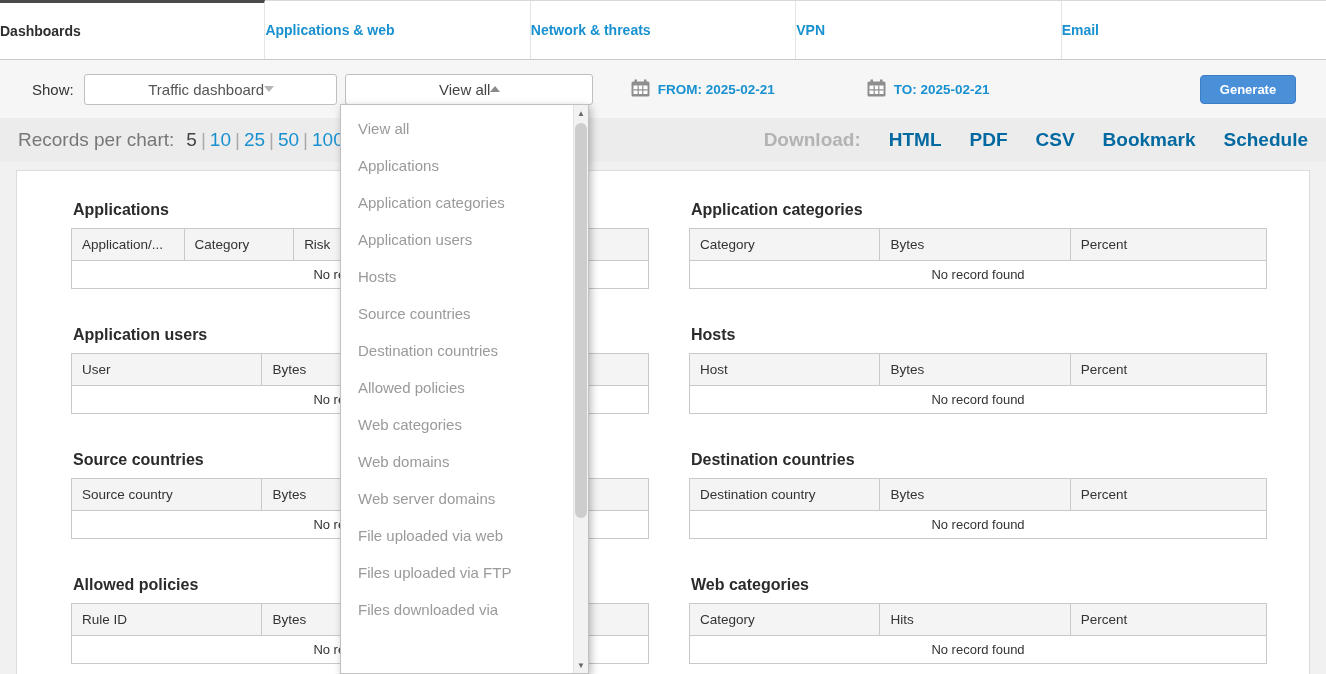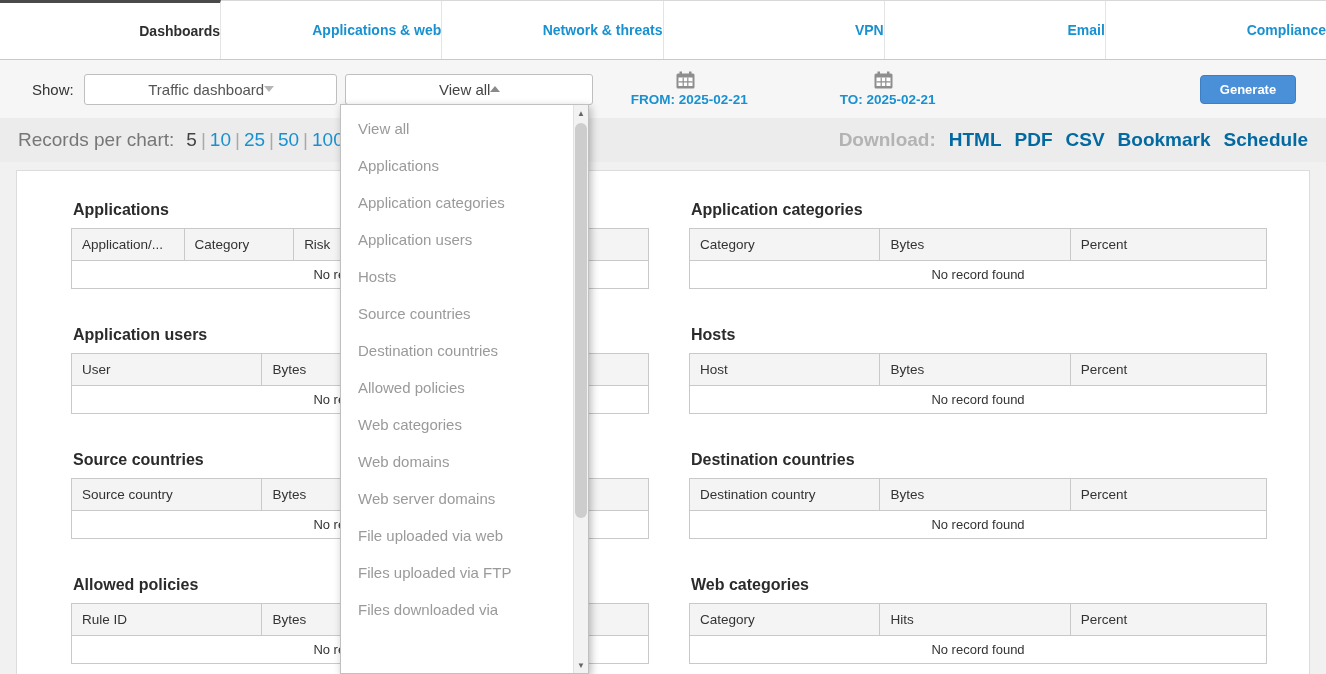--- a/index.html
+++ b/index.html
@@ -7,59 +7,59 @@
   body {
     width:1326px; height:674px; overflow:hidden; position:relative;
     background:#f1f1f1;
     font-family:"Liberation Sans", sans-serif;
     color:#333;
   }
 
   
   .tabbar { display:flex; height:60px; background:#fff; border-bottom:1px solid #c9c9c9; border-top:1px solid #d8d8d8; }
   .tab {
-    flex:1; display:flex; align-items:center; justify-content:flex-end;
+    flex:1; display:flex; align-items:center; justify-content:flex-start;
     font-size:14px; font-weight:700; color:#1991d0;
     border-right:1px solid #e4e4e4; cursor:pointer; background:#fff;
   }
   .tab:last-child { border-right:none; }
   .tab.active { color:#2e2e2e; border-top:3px solid #4a4a4a; margin-top:-1px; }
 
   
   .toolbar { height:58px; display:flex; align-items:center; background:#f6f6f6; padding:0 28px; }
   .show-label { font-size:15px; color:#333; margin:0 10px 0 4px; }
   .select {
     height:31px; background:#fff; border:1px solid #bfbfbf; border-radius:3px;
     display:flex; align-items:center; justify-content:center;
     padding:0 10px 0 12px; font-size:15px; color:#555; cursor:pointer;
   }
   .select.dash { width:253px; }
   .select.view { width:248px; margin-left:8px; color:#444; }
   .caret { width:0; height:0; border-left:5px solid transparent; border-right:5px solid transparent; }
   .caret.down { border-top:6px solid #b5b5b5; }
   .caret.up   { border-bottom:6px solid #8a8a8a; }
 
-  .dategroup { display:flex; align-items:center; margin-left:38px; color:#1991d0; font-weight:700; font-size:13.5px; cursor:pointer;flex-direction:column; }
+  .dategroup { display:flex; align-items:center; margin-left:38px; color:#1991d0; font-weight:700; font-size:13.5px; cursor:pointer; }
   .dategroup.to { margin-left:92px;text-align:center; }
   .cal-icon { margin-right:8px; display:inline-block; }
 
   .generate {
     margin-left:auto; margin-right:2px; width:96px; height:29px;
     background:#4a90d9; border:1px solid #3c7fc4; border-radius:4px;
     color:#fff; font-weight:700; font-size:13px; cursor:pointer;
     font-family:"Liberation Sans", sans-serif;
   }
 
   
   .records-bar { height:44px; background:#ececec; display:flex; align-items:center; padding:0 18px; font-size:19px; }
   .rec-label { color:#777; margin-right:8px; }
   .rec-opt { color:#1991d0; margin:0 4px; cursor:pointer; }
   .rec-opt.sel { color:#444; cursor:default; }
   .rec-sep { color:#aaa; }
-  .downloads { margin-left:auto; display:flex; align-items:center; gap:13px; }
+  .downloads { margin-left:auto; display:flex; align-items:center; gap:28px; }
   .dl-label { color:#b3b3b3; font-weight:700; }
   .dl-link { color:#0369a1; font-weight:700; cursor:pointer; }
 
   
   .card {
     margin:8px 16px 0 16px; background:#fff; border:1px solid #dcdcdc;
     height:520px; padding:30px 40px 0 54px; display:flex; gap:40px;
   }
   .col { width:578px; }
   .panel { margin-bottom:37px; }
@@ -99,23 +99,20 @@
       <span>Applications &amp; web</span>
     </div>
   <div class="tab">
       <span>Network &amp; threats</span>
     </div>
   <div class="tab">
       <span>VPN</span>
     </div>
   <div class="tab">
       <span>Email</span>
-    </div>
-  <div class="tab">
-      <span>Compliance</span>
     </div>
 </header>
 
 <div class="toolbar">
   <span class="show-label">Show:</span>
 
   <div class="select dash">
     <span>Traffic dashboard</span>
     <span class="caret down"></span>
   </div>

